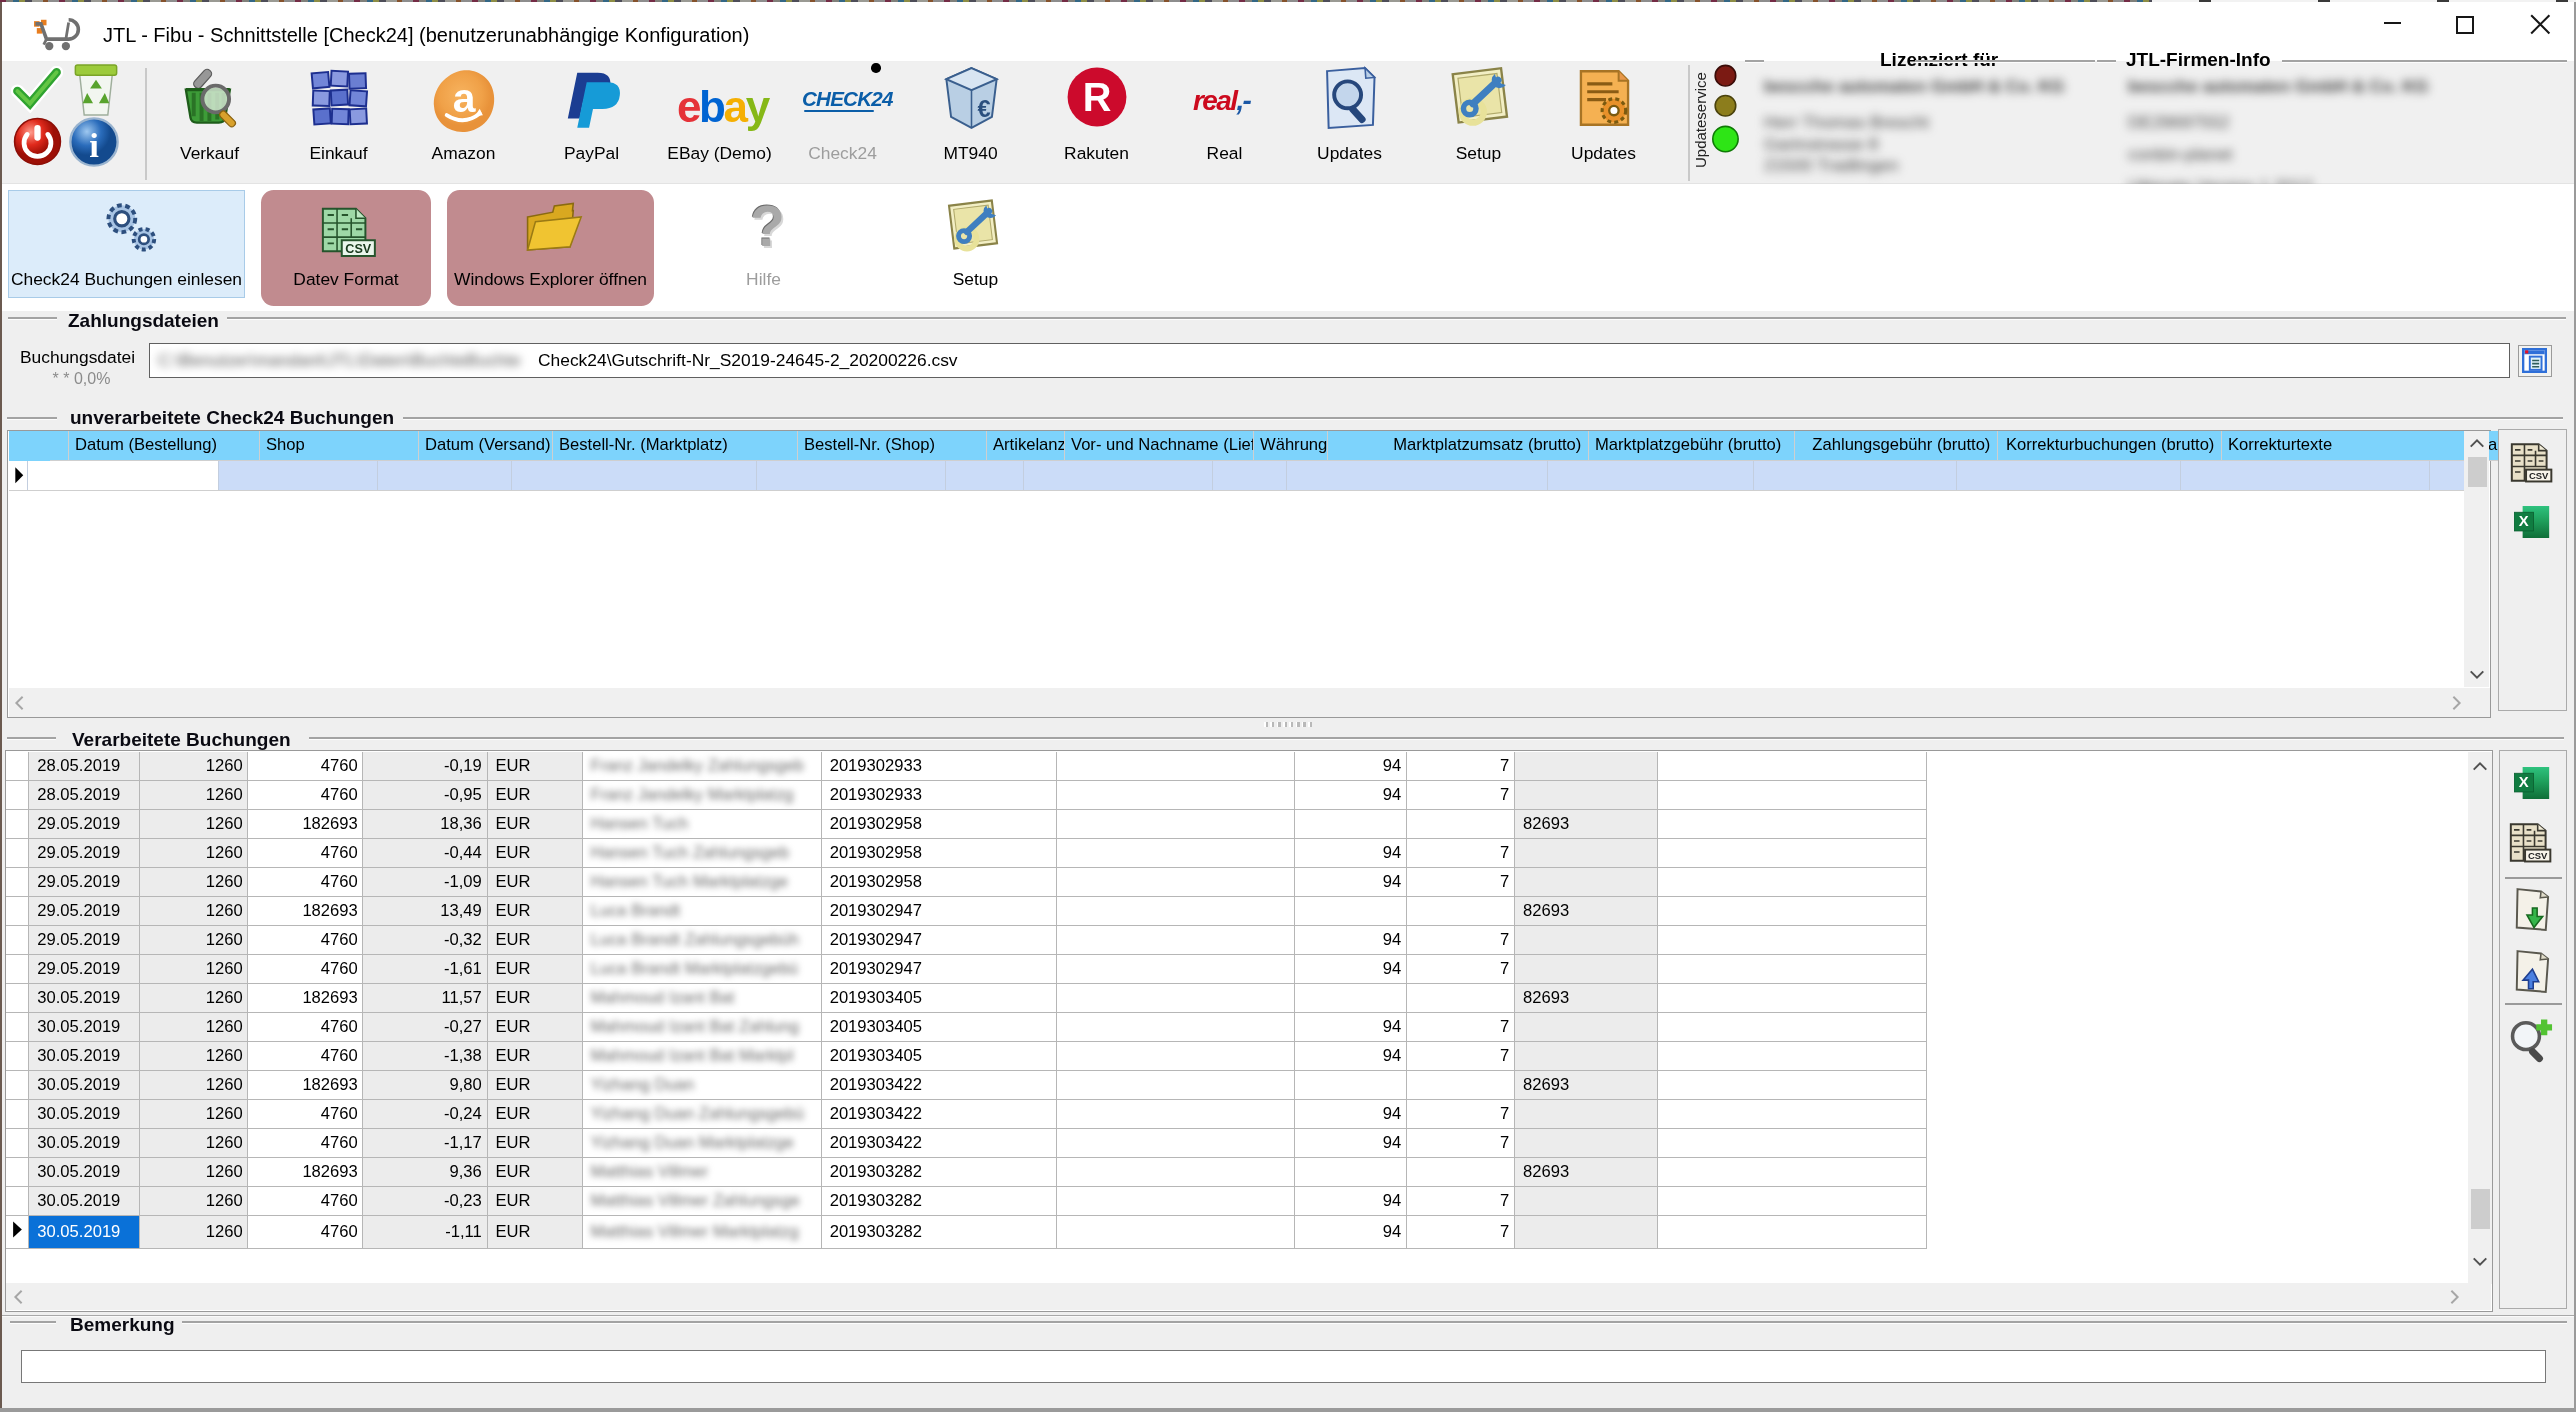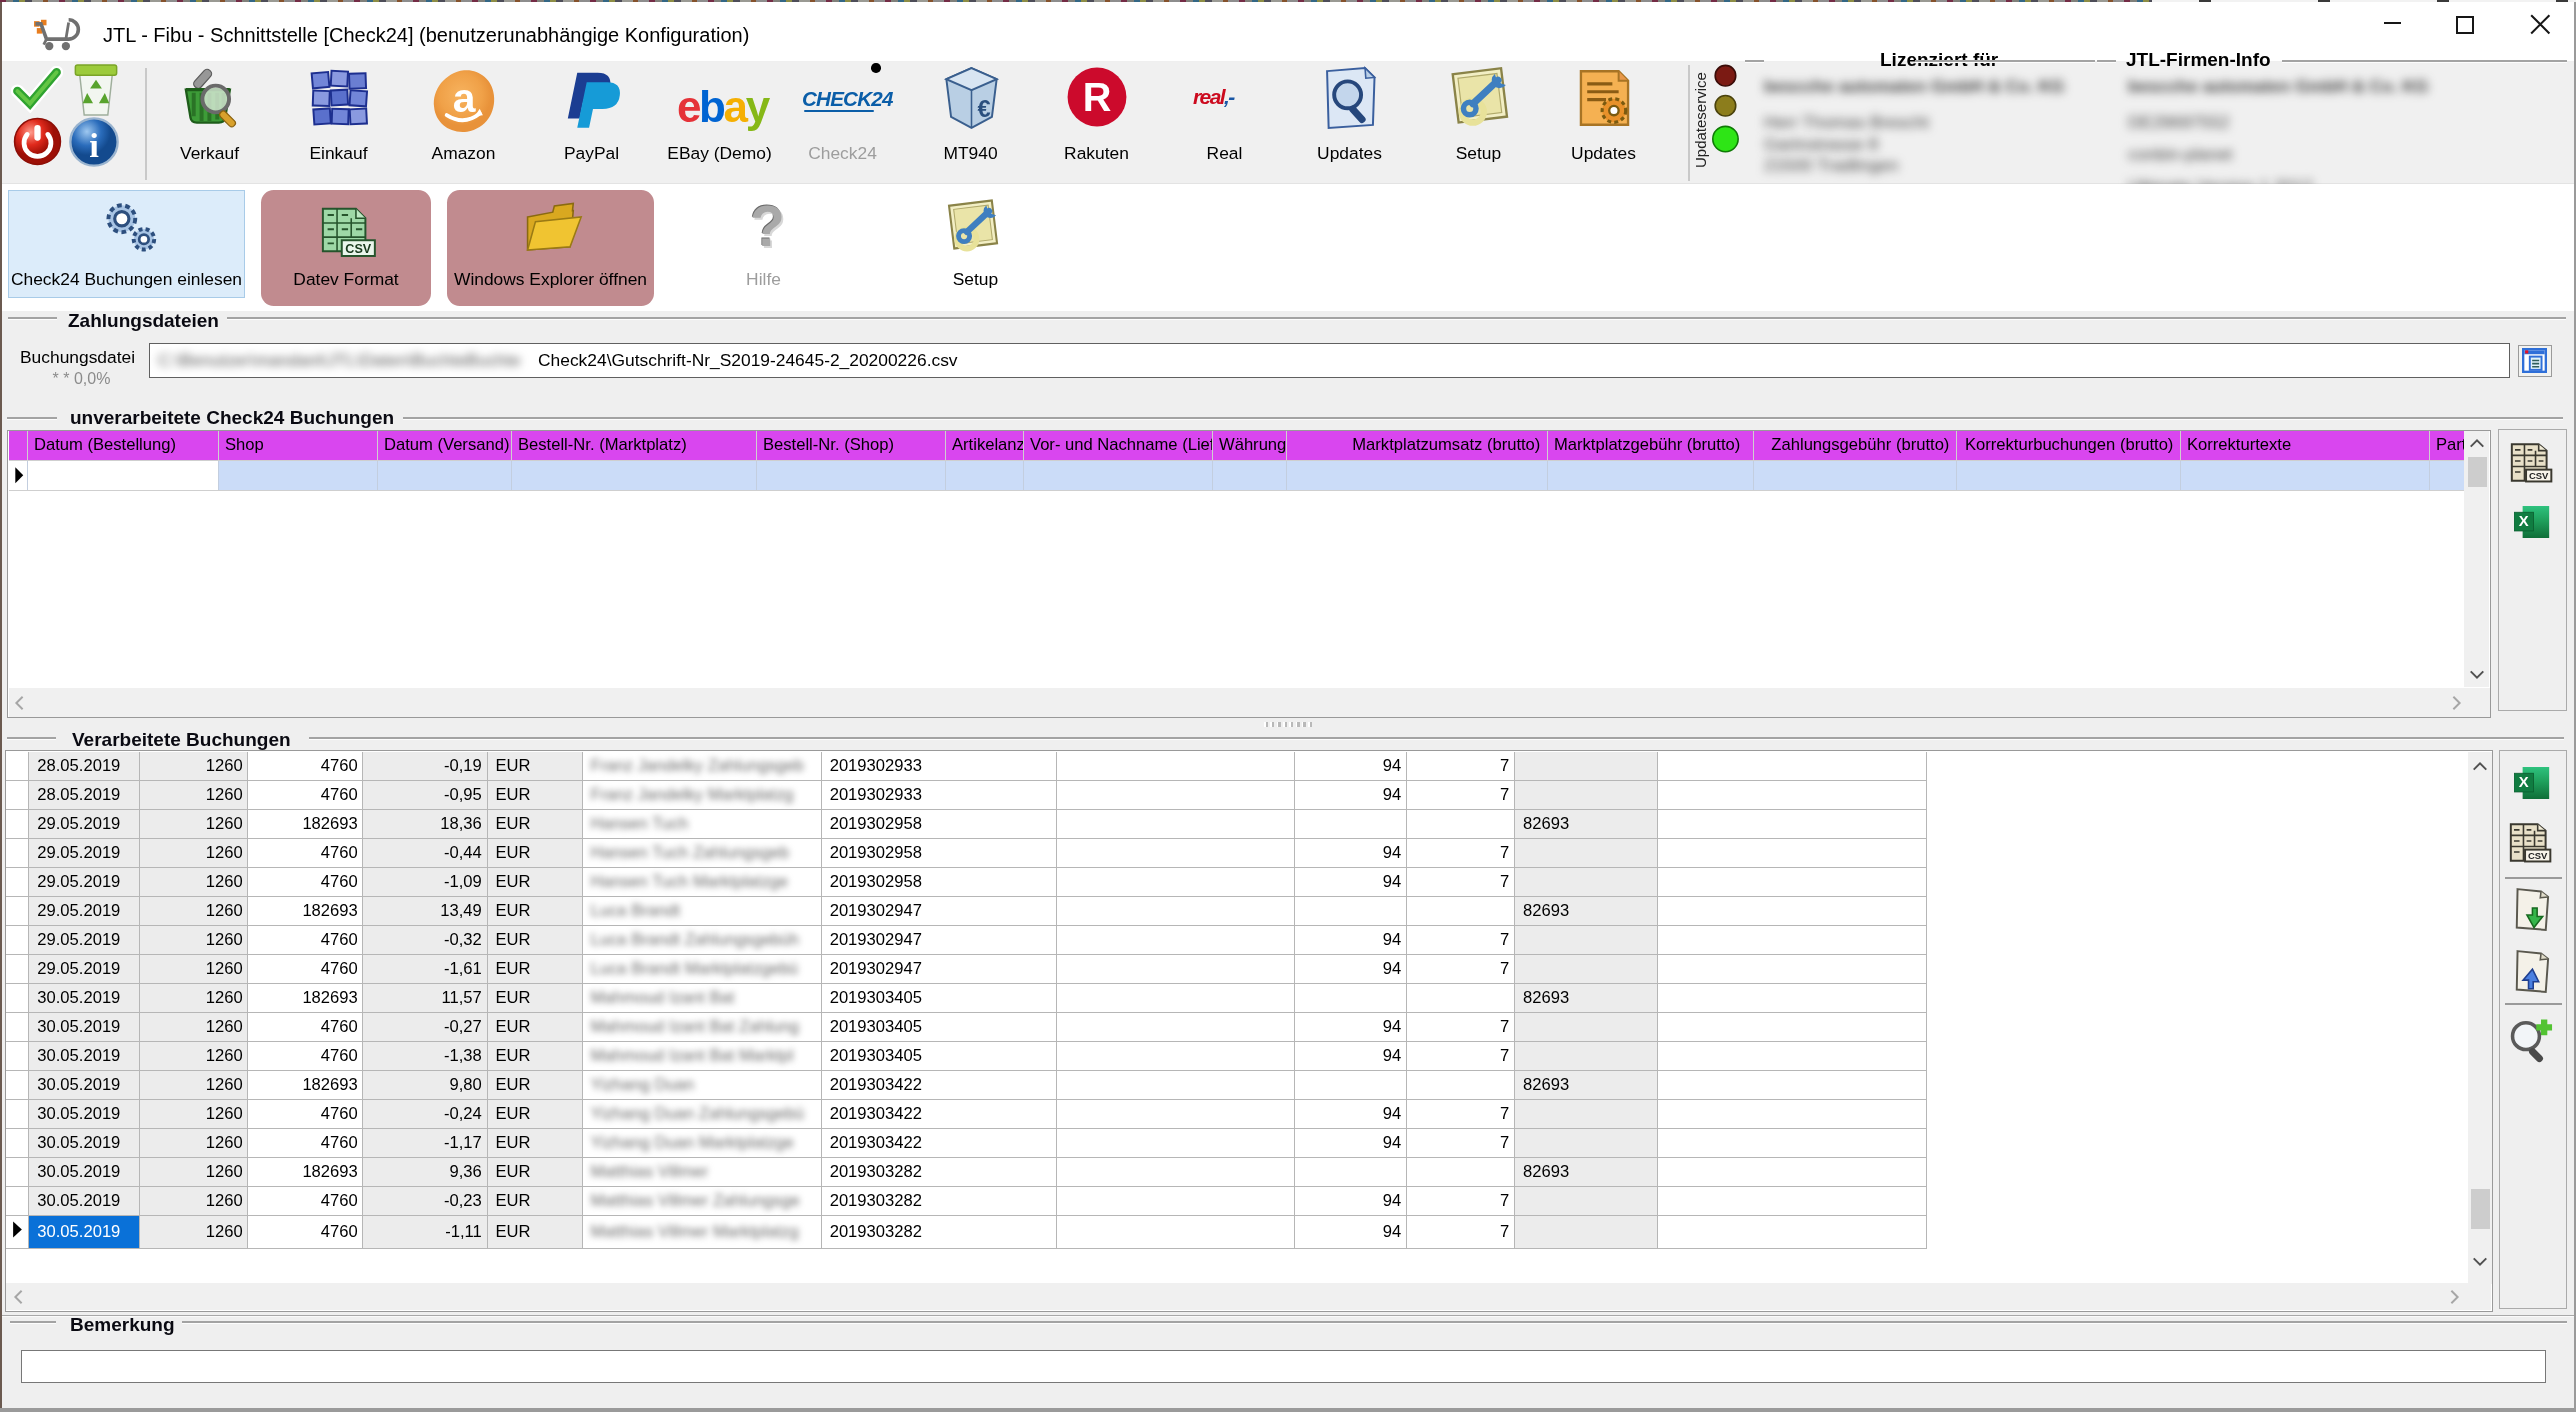--- a/index.html
+++ b/index.html
@@ -137,21 +137,21 @@
  <text x="56" y="66" font-size="30" font-weight="bold" fill="#2a4f7e" text-anchor="middle">€</text>
 </svg>
 <div class="icon-label" style="left:907px;top:143px;width:127px;">MT940</div>
 
 <svg class="abs" style="left:1066px;top:66px;" width="62" height="62" viewBox="0 0 78 78">
  <circle cx="39" cy="39" r="37" fill="#cc0a2c"></circle>
  <text x="39" y="57" font-size="50" font-weight="bold" fill="#fff" text-anchor="middle">R</text>
 </svg>
 <div class="icon-label" style="left:1033px;top:143px;width:127px;">Rakuten</div>
 
-<div class="abs" style="left:1193px;top:85px;font-size:21px;font-weight:bold;font-style:italic;color:#cc0a1e;letter-spacing:-1.6px;">real<span style="color:#1a57a5;">,-</span></div>
+<div class="abs" style="left:1193px;top:85px;font-size:28px;font-weight:bold;font-style:italic;color:#cc0a1e;letter-spacing:-1.6px;">real<span style="color:#1a57a5;">,-</span></div>
 <div class="icon-label" style="left:1161px;top:143px;width:127px;">Real</div>
 
 <svg class="abs" style="left:1316px;top:63px;" width="68" height="70" viewBox="0 0 86 88">
  <path d="M14 10 L62 6 L74 18 L72 78 L16 82 Z" fill="#dce7f5" stroke="#3a5f9e" stroke-width="2.5"></path>
  <path d="M62 6 L63 19 L74 18 Z" fill="#b9cfe8" stroke="#3a5f9e" stroke-width="2"></path>
  <circle cx="40" cy="40" r="17" fill="#c3d6ec" stroke="#26477c" stroke-width="5"></circle>
  <rect x="48" y="52" width="9" height="26" rx="4" transform="rotate(-42 52 65)" fill="#26477c"></rect>
 </svg>
 <div class="icon-label" style="left:1286px;top:143px;width:127px;">Updates</div>
 
@@ -266,21 +266,21 @@
 
 <div class="lbl" style="left:70px;top:407px;">unverarbeitete Check24 Buchungen</div>
 <div class="etch" style="left:7.1px;top:417px;width:50px;"></div>
 <div class="etch" style="left:403px;top:417px;width:2160px;"></div>
 
 <div class="tbl-border" id="table1" style="left:7.1px;top:430px;width:2484px;height:288px;"></div>
 <style>
 .t1h{height:30px;box-sizing:border-box;border-right:1.6px solid #cfcfcf;border-bottom:1.6px solid #cfcfcf;font-size:16.6px;line-height:28.5px;padding:0 6.3px;overflow:hidden;white-space:nowrap;flex:none;}
 .t1d{height:28.5px;box-sizing:border-box;border-right:1.6px solid #c3cedf;flex:none;}
 </style>
-<div class="abs" style="left:8.7px;top:431px;width:2456px;display:flex;background:#d946ef;">
+<div class="abs" style="left:8.7px;top:431px;width:2456px;display:flex;background:#7dd3fc;padding-left:41px;">
  <div class="t1h" style="width:19px;padding:0;"></div>
  <div class="t1h" style="width:191px;">Datum (Bestellung)</div>
  <div class="t1h" style="width:159px;">Shop</div>
  <div class="t1h" style="width:134px;">Datum (Versand)</div>
  <div class="t1h" style="width:245px;">Bestell-Nr. (Marktplatz)</div>
  <div class="t1h" style="width:189px;">Bestell-Nr. (Shop)</div>
  <div class="t1h" style="width:78px;">Artikelanzahl</div>
  <div class="t1h" style="width:189px;">Vor- und Nachname (Lieferadresse)</div>
  <div class="t1h" style="width:74px;">Währung</div>
  <div class="t1h" style="width:261px;text-align:right;">Marktplatzumsatz (brutto)</div>

